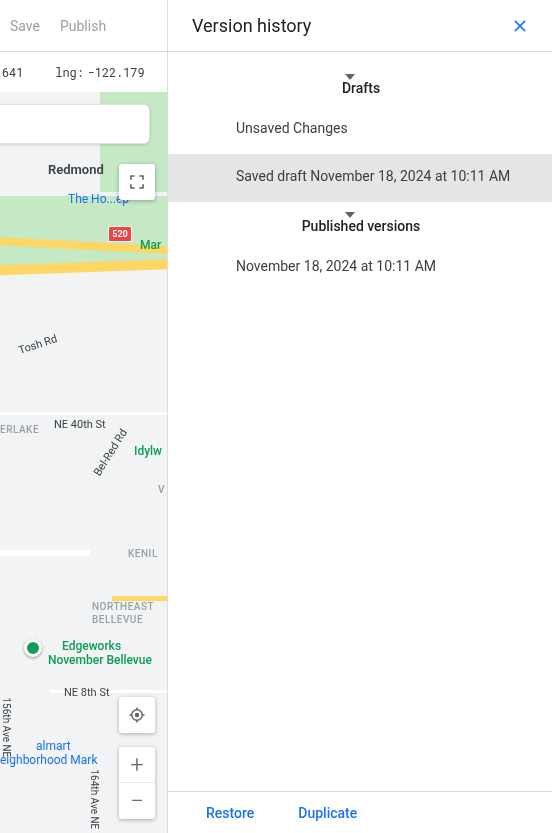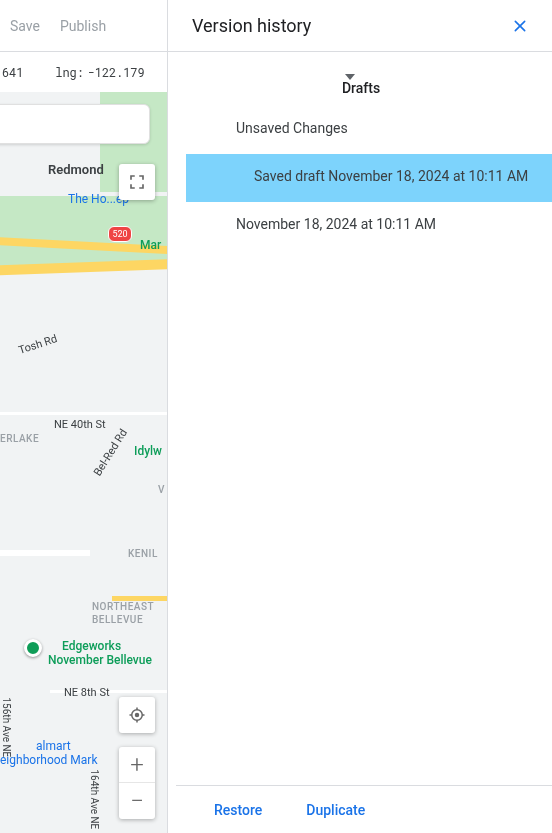--- a/index.html
+++ b/index.html
@@ -117,24 +117,24 @@
     }
     
     .route-520 {
       position: absolute;
       top: 134px;
       left: 108px;
       width: 24px;
       height: 16px;
       background: #ef4444;
       border: 1.5px solid #fff;
-      border-radius: 6px;
+      border-radius: 1px;
       color: #fff;
       font-size: 9px;
-      font-weight: 400;
+      font-weight: 700;
       display: flex;
       align-items: center;
       justify-content: center;
     }
     
     .map-controls {
       position: absolute;
       bottom: 14px;
       right: 12px;
       display: flex;
@@ -243,32 +243,30 @@
       font-weight: 500;
     }
     
     .version-item {
       padding: 14px 16px 18px 68px;
       font-size: 14px;
       color: #3c4043;
       cursor: pointer;
     }
     .version-item.selected {
-      background: #7dd3fc;
-      margin-left: 18px;
+      background: #e5e5e5;
     }
     
     .panel-footer {
       border-top: 1px solid #dadce0;
-      height: 48px;
+      height: 42px;
       display: flex;
       align-items: center;
       padding-left: 38px;
       gap: 44px;
-      margin-left: 8px;
     }
     .footer-btn {
       font-size: 14px;
       color: #1a73e8;
       font-weight: 500;
       cursor: pointer;
     }
 
     .icon-svg { width: 18px; height: 18px; }
   </style>
@@ -300,21 +298,21 @@
   <div class="road-h5"></div>
 
   <div class="search-box"></div>
 
   <div class="map-label bold" style="top:70px; left:48px;">Redmond</div>
   <div class="map-label blue-lbl" style="top:100px; left:68px; font-size:12px;">The Ho...ep</div>
   <div class="map-label green-lbl" style="top:146px; left:140px;">Mar</div>
   <div class="route-520">520</div>
 
   <div class="map-label" style="top:246px; left:18px; transform:rotate(-18deg);">Tosh Rd</div>
-  <div class="map-label neighborhood" style="top:341px; left:0;text-align:center;">ERLAKE</div>
+  <div class="map-label neighborhood" style="top:332px; left:0;text-align:center;">ERLAKE</div>
   <div class="map-label" style="top:326px; left:54px;">NE 40th St</div>
   <div class="map-label" style="top:354px; left:84px; transform:rotate(-58deg);">Bel‑Red Rd</div>
   <div class="map-label green-lbl" style="top:352px; left:134px;">Idylw</div>
   <div class="map-label neighborhood" style="top:392px; left:158px;">V</div>
   <div class="map-label neighborhood" style="top:456px; left:128px;">KENIL</div>
   <div class="map-label neighborhood" style="top:508px; left:92px; white-space:pre; line-height:1.3;">NORTHEAST
 BELLEVUE</div>
 
   <div class="poi-marker"></div>
   <div class="map-label green-lbl" style="bottom:180px; left:48px;padding-left:14px;">Edgeworks</div>
@@ -357,20 +355,24 @@
   </div>
 
   <div class="panel-body">
     <div class="section-header">
       <span class="tri"></span>
       <span class="label">Drafts</span>
     </div>
     <div class="version-item">Unsaved Changes</div>
     <div class="version-item selected">Saved draft November 18, 2024 at 10:11 AM</div>
 
+    <div class="section-header">
+      <span class="tri"></span>
+      <span class="label">Published versions</span>
+    </div>
     <div class="version-item">November 18, 2024 at 10:11 AM</div>
   </div>
 
   <div class="panel-footer">
     <span class="footer-btn">Restore</span>
     <span class="footer-btn">Duplicate</span>
   </div>
 </div>
 
 </body></html>

